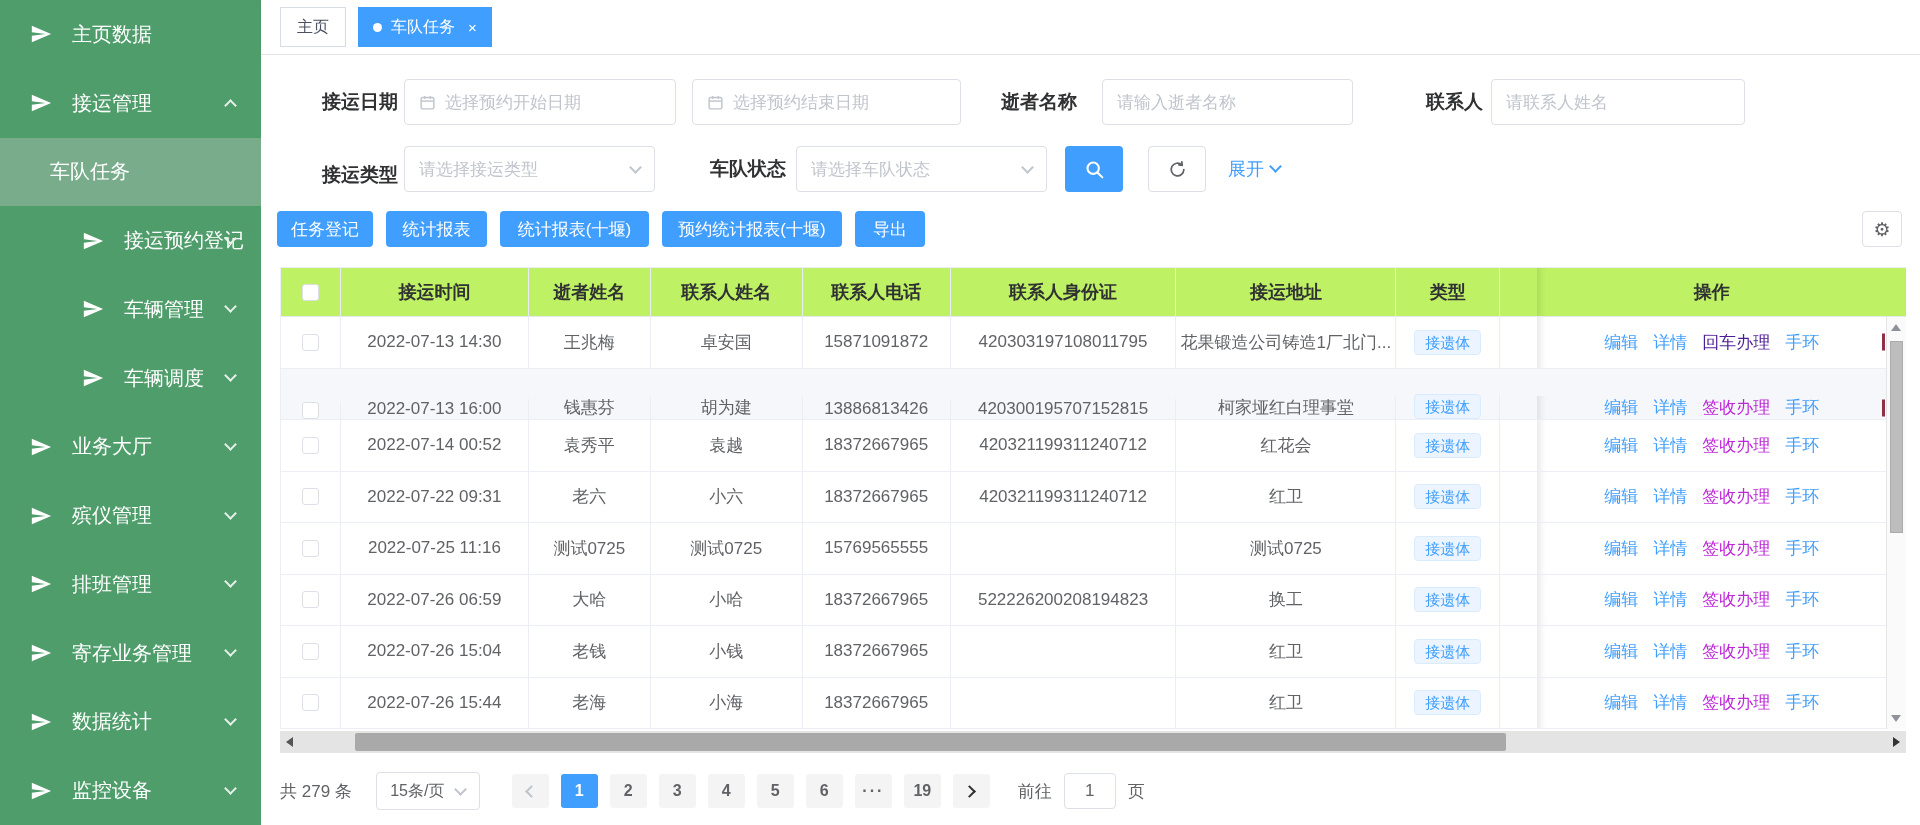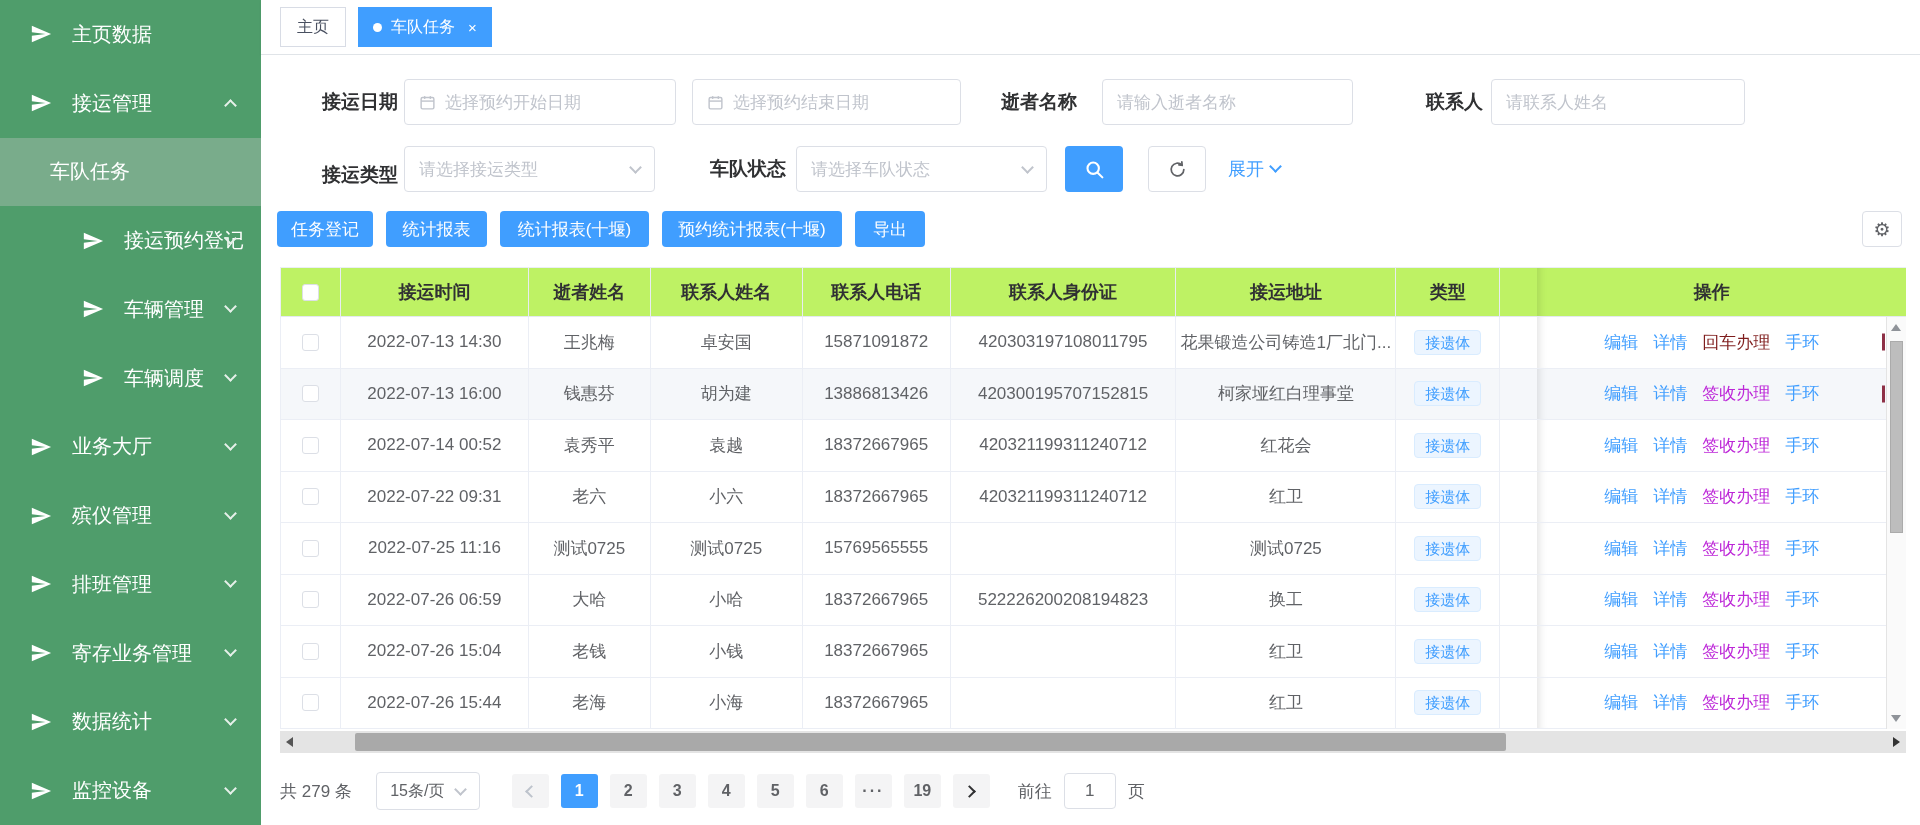--- a/index.html
+++ b/index.html
@@ -65,35 +65,35 @@
               color:#606266; font-size:19px; cursor:pointer; }
 
   
   .table { position:absolute; left:19px; top:212px; width:1626px; border-left:1px solid #ebeef5; }
   .thead { display:flex; height:50px; background:#bef264; border-top:1px solid #ebeef5;
            border-bottom:1px solid #e4e9f0; }
   .th { display:flex; align-items:center; justify-content:center; font-size:18px; font-weight:700;
         color:#303133; border-right:1px solid #e8ecf2; }
   .tbody { position:relative; }
   .trow { display:flex; height:51.5px; border-bottom:1px solid #ebeef5; background:#fff; }
-  .trow.alt { background:#f5f7fa; }
+  .trow.alt { background:#f5f7fa;align-items:flex-end; }
   .td { display:flex; align-items:center; justify-content:center; font-size:17px; color:#606266;
         border-right:1px solid #ebeef5; overflow:hidden; white-space:nowrap; }
   .c0 { width:60px; }  .c1 { width:188px; } .c2 { width:122px; } .c3 { width:152px; }
   .c4 { width:148px; } .c5 { width:226px; } .c6 { width:220px; } .c7 { width:104px; }
   .c8 { width:37px; border-right:none !important; }
   .c9 { width:349px; border-right:none !important; }
   .c10 { width:20px; border-right:none !important; }
   .checkbox { width:17px; height:17px; border:1px solid #dcdfe6; border-radius:3px;
               background:#fff; cursor:pointer; }
   .badge { padding:4px 10px; font-size:15px; color:#409eff; background:#ecf5ff;
            border:1px solid #d9ecff; border-radius:4px; line-height:1; }
   .ops { gap:15px; position:relative; box-shadow:inset 10px 0 8px -8px rgba(0,0,0,0.12); }
   .act { cursor:pointer; }
-  .act.blue { color:#409eff; } .act.red { color:#7f1d1d; } .act.purple { color:#bd27d8; }
+  .act.blue { color:#409eff; } .act.red { color:#4c1d95; } .act.purple { color:#bd27d8; }
   .sliver { position:absolute; right:1px; top:50%; transform:translateY(-50%);
             width:3px; height:17px; background:#8e3046; }
 
   
   .vscroll { position:absolute; right:0; top:0; height:412px; width:20px; background:#fafafa;
              border-left:1px solid #e4e4e4; cursor:pointer; }
   .tri-up { position:absolute; top:7px; left:4px; width:0; height:0;
             border-left:5px solid transparent; border-right:5px solid transparent;
             border-bottom:7px solid #8f9399; }
   .tri-down { position:absolute; bottom:7px; left:4px; width:0; height:0;

